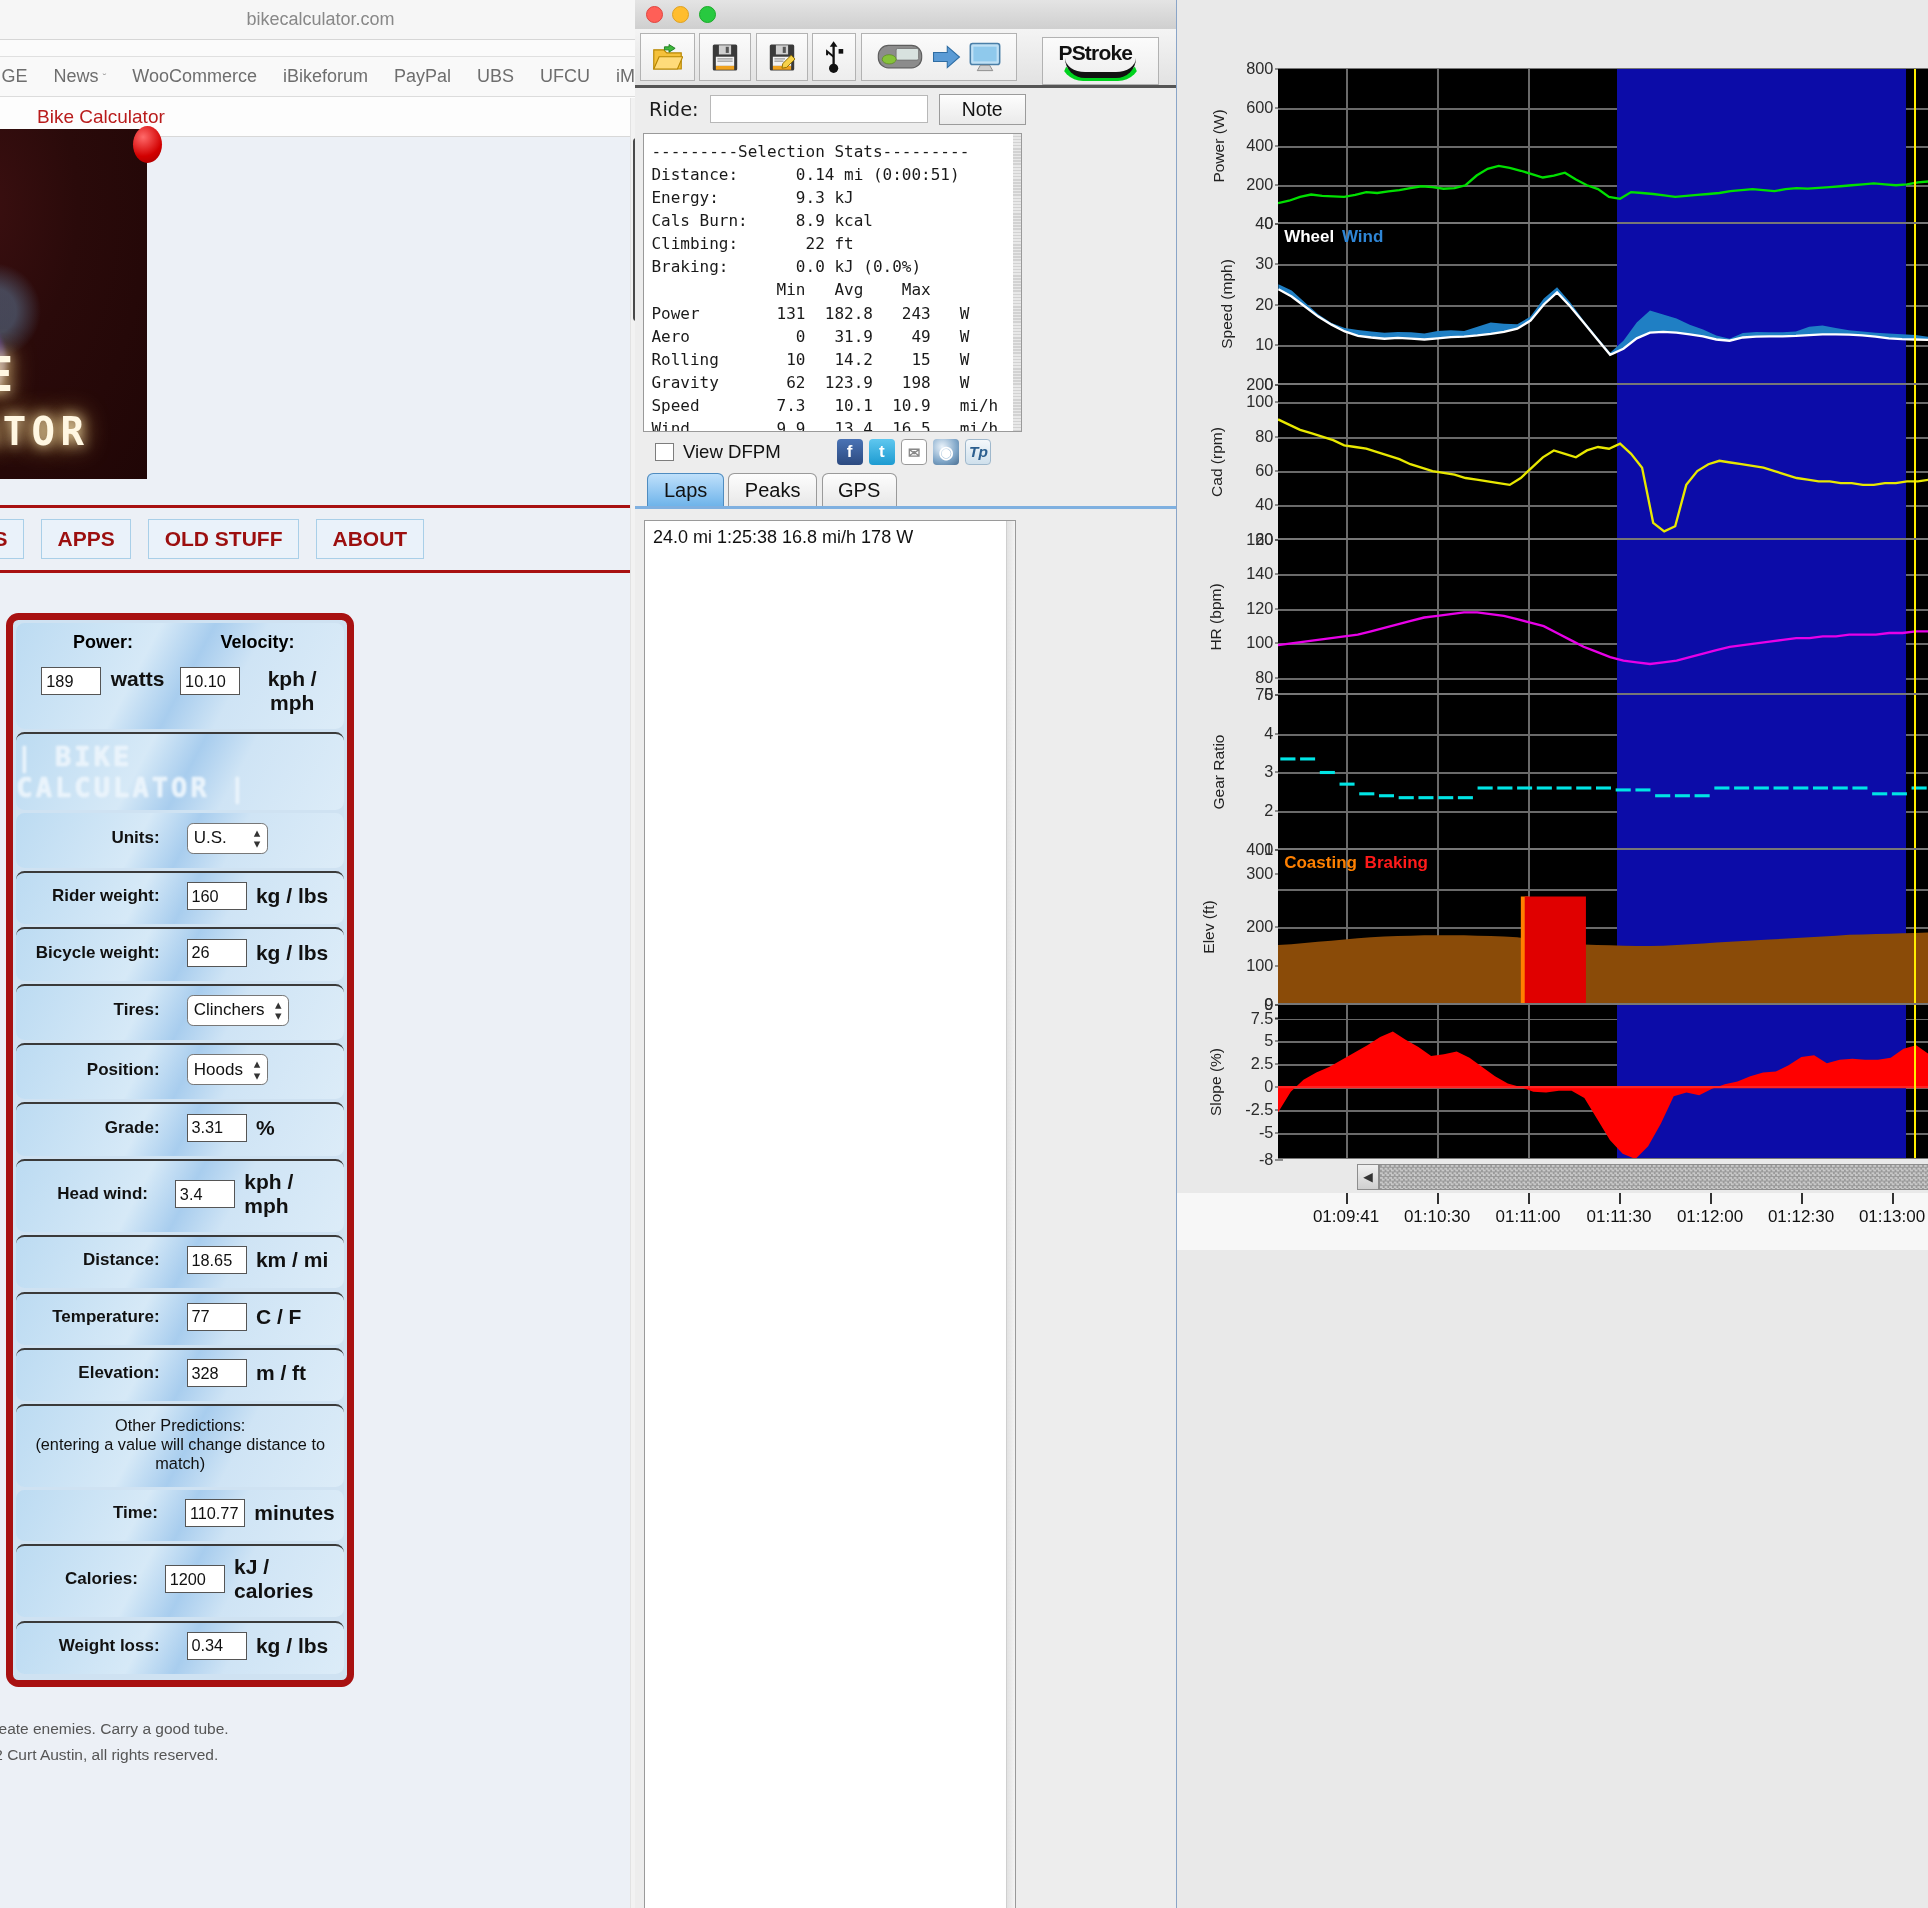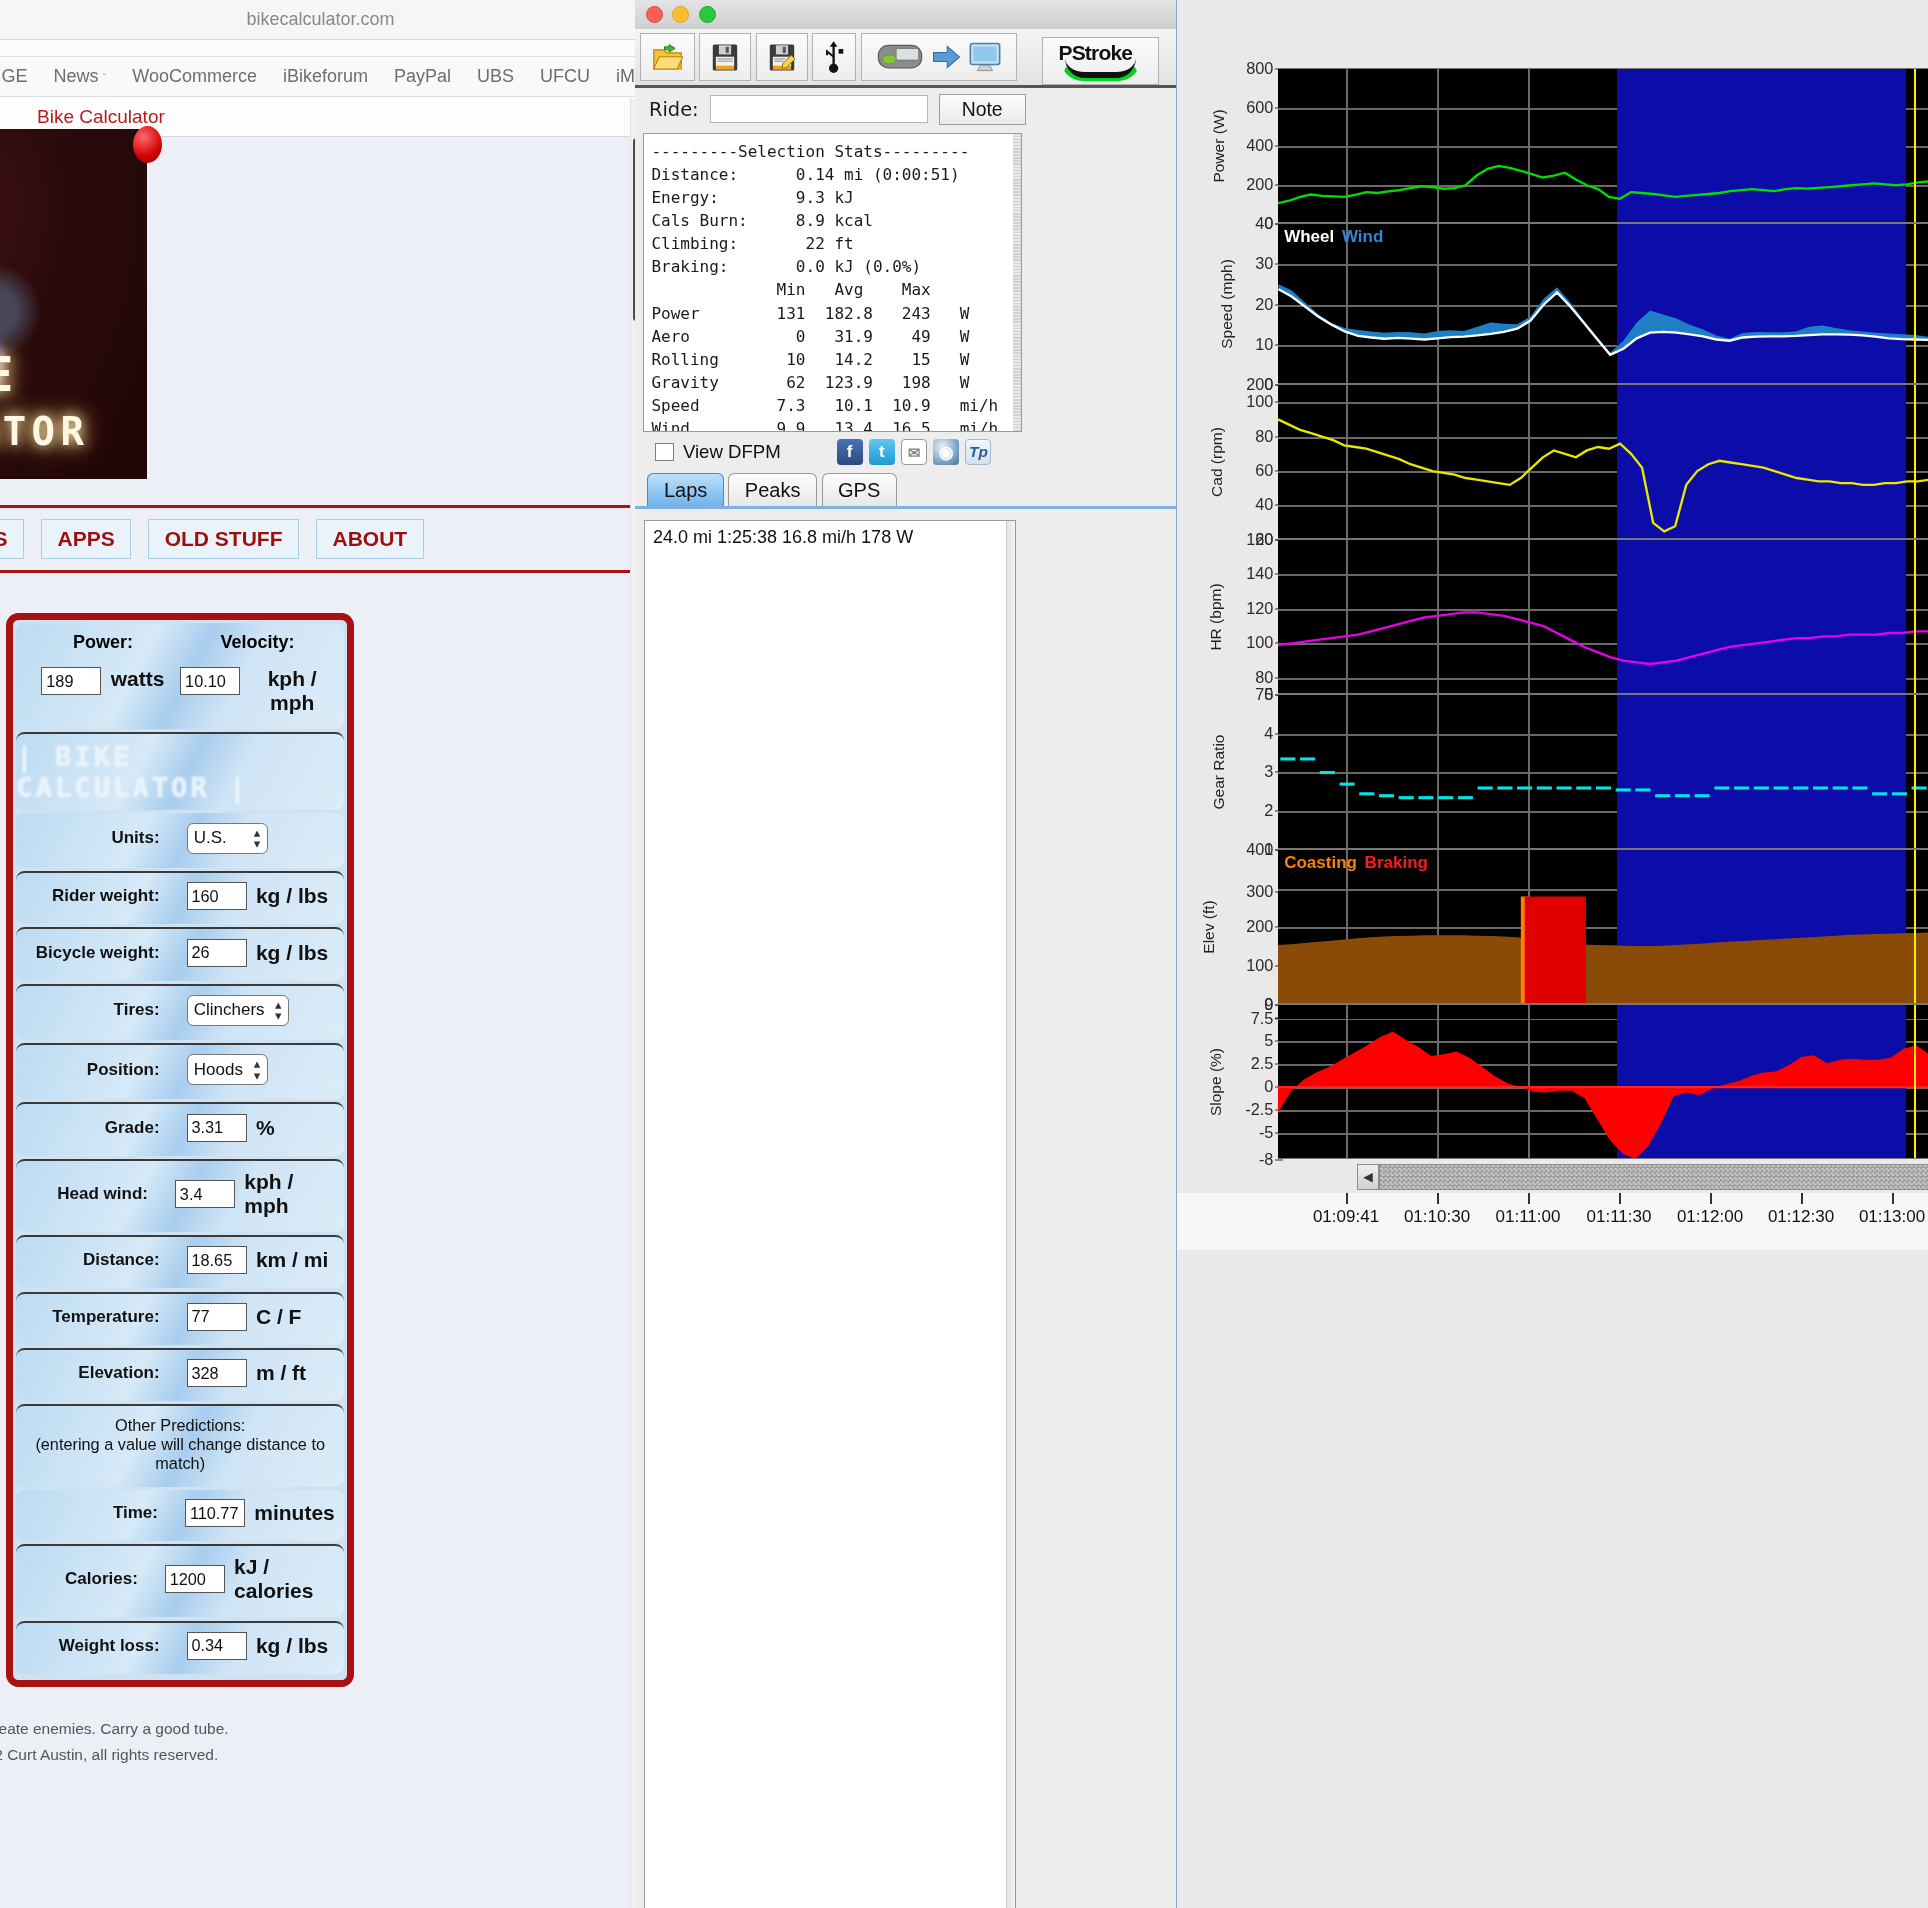--- a/index.html
+++ b/index.html
@@ -642,21 +642,21 @@
             </svg>
             <div class="cursor" style="left: 636px;"></div>
           </div>
         </div>
         <div class="ch" style="height: 155px;">
           <div class="ch-axis">
             <div class="yl">Elev (ft)</div>
             <div class="tick" style="top: 155px;">0</div>
             <div class="tick" style="top: 116px;">100</div>
             <div class="tick" style="top: 77px;">200</div>
-            <div class="tick" style="top: 42px; margin-left: 16px;">300</div>
+            <div class="tick" style="top: 24px; margin-left: 16px;">300</div>
             <div class="tick" style="top: 0px;">400</div>
           </div>
           <div class="plot">
             <div class="grid-v" style="left: 68px;"></div>
             <div class="grid-v" style="left: 159px;"></div>
             <div class="grid-v" style="left: 250px;"></div>
             <div class="grid-v" style="left: 342px;"></div>
             <div class="grid-v" style="left: 433px;"></div>
             <div class="grid-v" style="left: 524px;"></div>
             <div class="grid-v" style="left: 615px;"></div>

